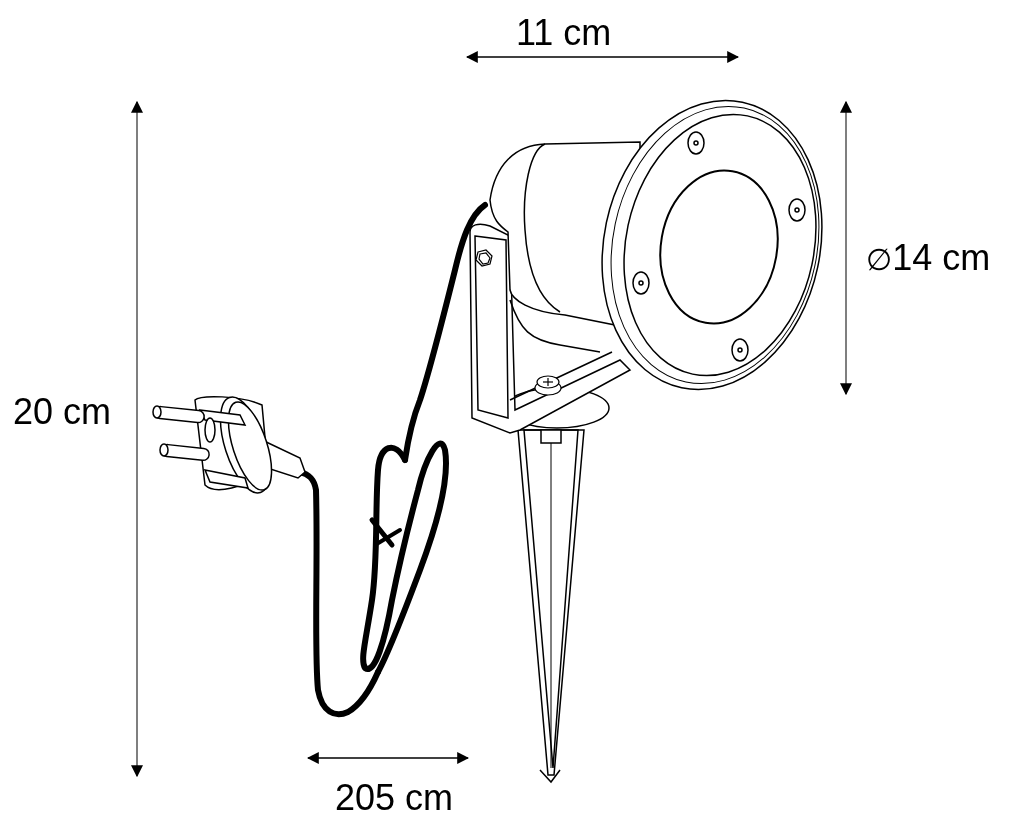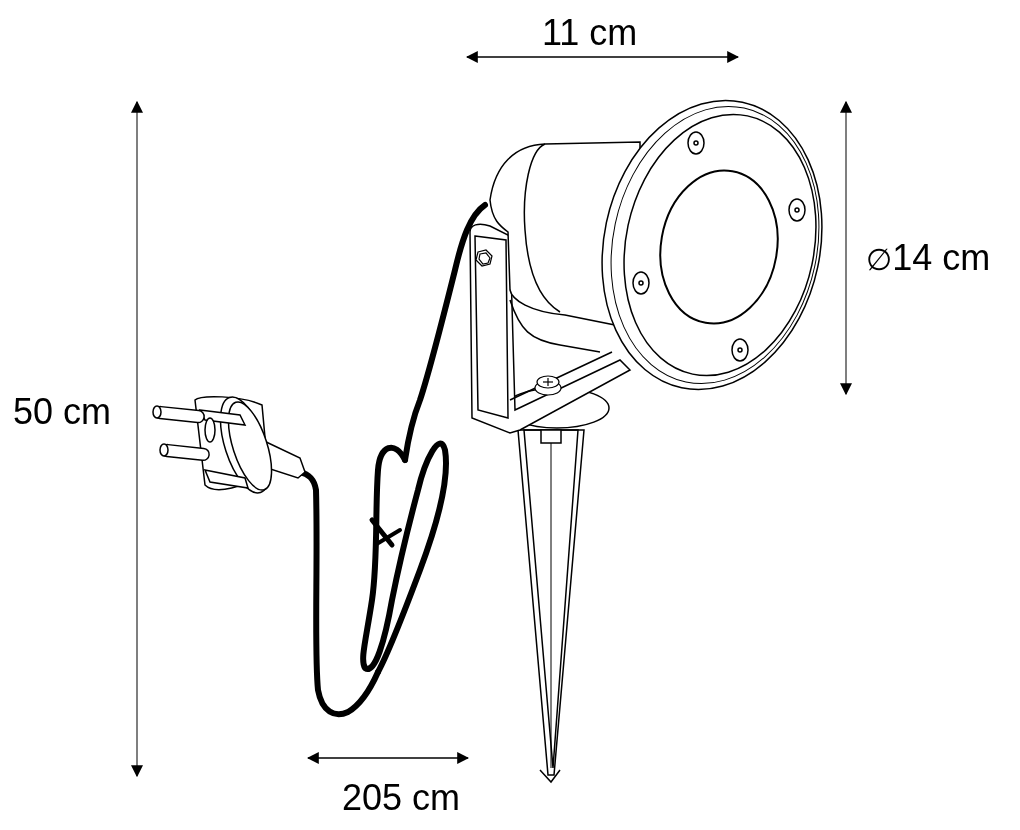--- a/index.html
+++ b/index.html
@@ -107,19 +107,19 @@
       <circle cx="696" cy="143" r="2"></circle>
       <ellipse cx="797" cy="210" rx="8" ry="11"></ellipse>
       <circle cx="797" cy="210" r="2"></circle>
       <ellipse cx="641" cy="283" rx="8" ry="11"></ellipse>
       <circle cx="641" cy="283" r="2"></circle>
       <ellipse cx="740" cy="350" rx="8" ry="11"></ellipse>
       <circle cx="740" cy="350" r="2"></circle>
     </g>
   </svg>
 
-  <div class="label" style="left:542px; top:15px;">11 cm</div>
+  <div class="label" style="left:516px; top:15px;">11 cm</div>
   <div class="label" style="left:866px; top:240px;">
     <span style="font-size:30px;">∅</span><span>14 cm</span>
   </div>
-  <div class="label" style="left:13px; top:394px;">50 cm</div>
-  <div class="label" style="left:342px; top:780px;text-align:right;">205 cm</div>
+  <div class="label" style="left:13px; top:394px;">20 cm</div>
+  <div class="label" style="left:335px; top:780px;text-align:right;">205 cm</div>
 </div>
 
 </body></html>

